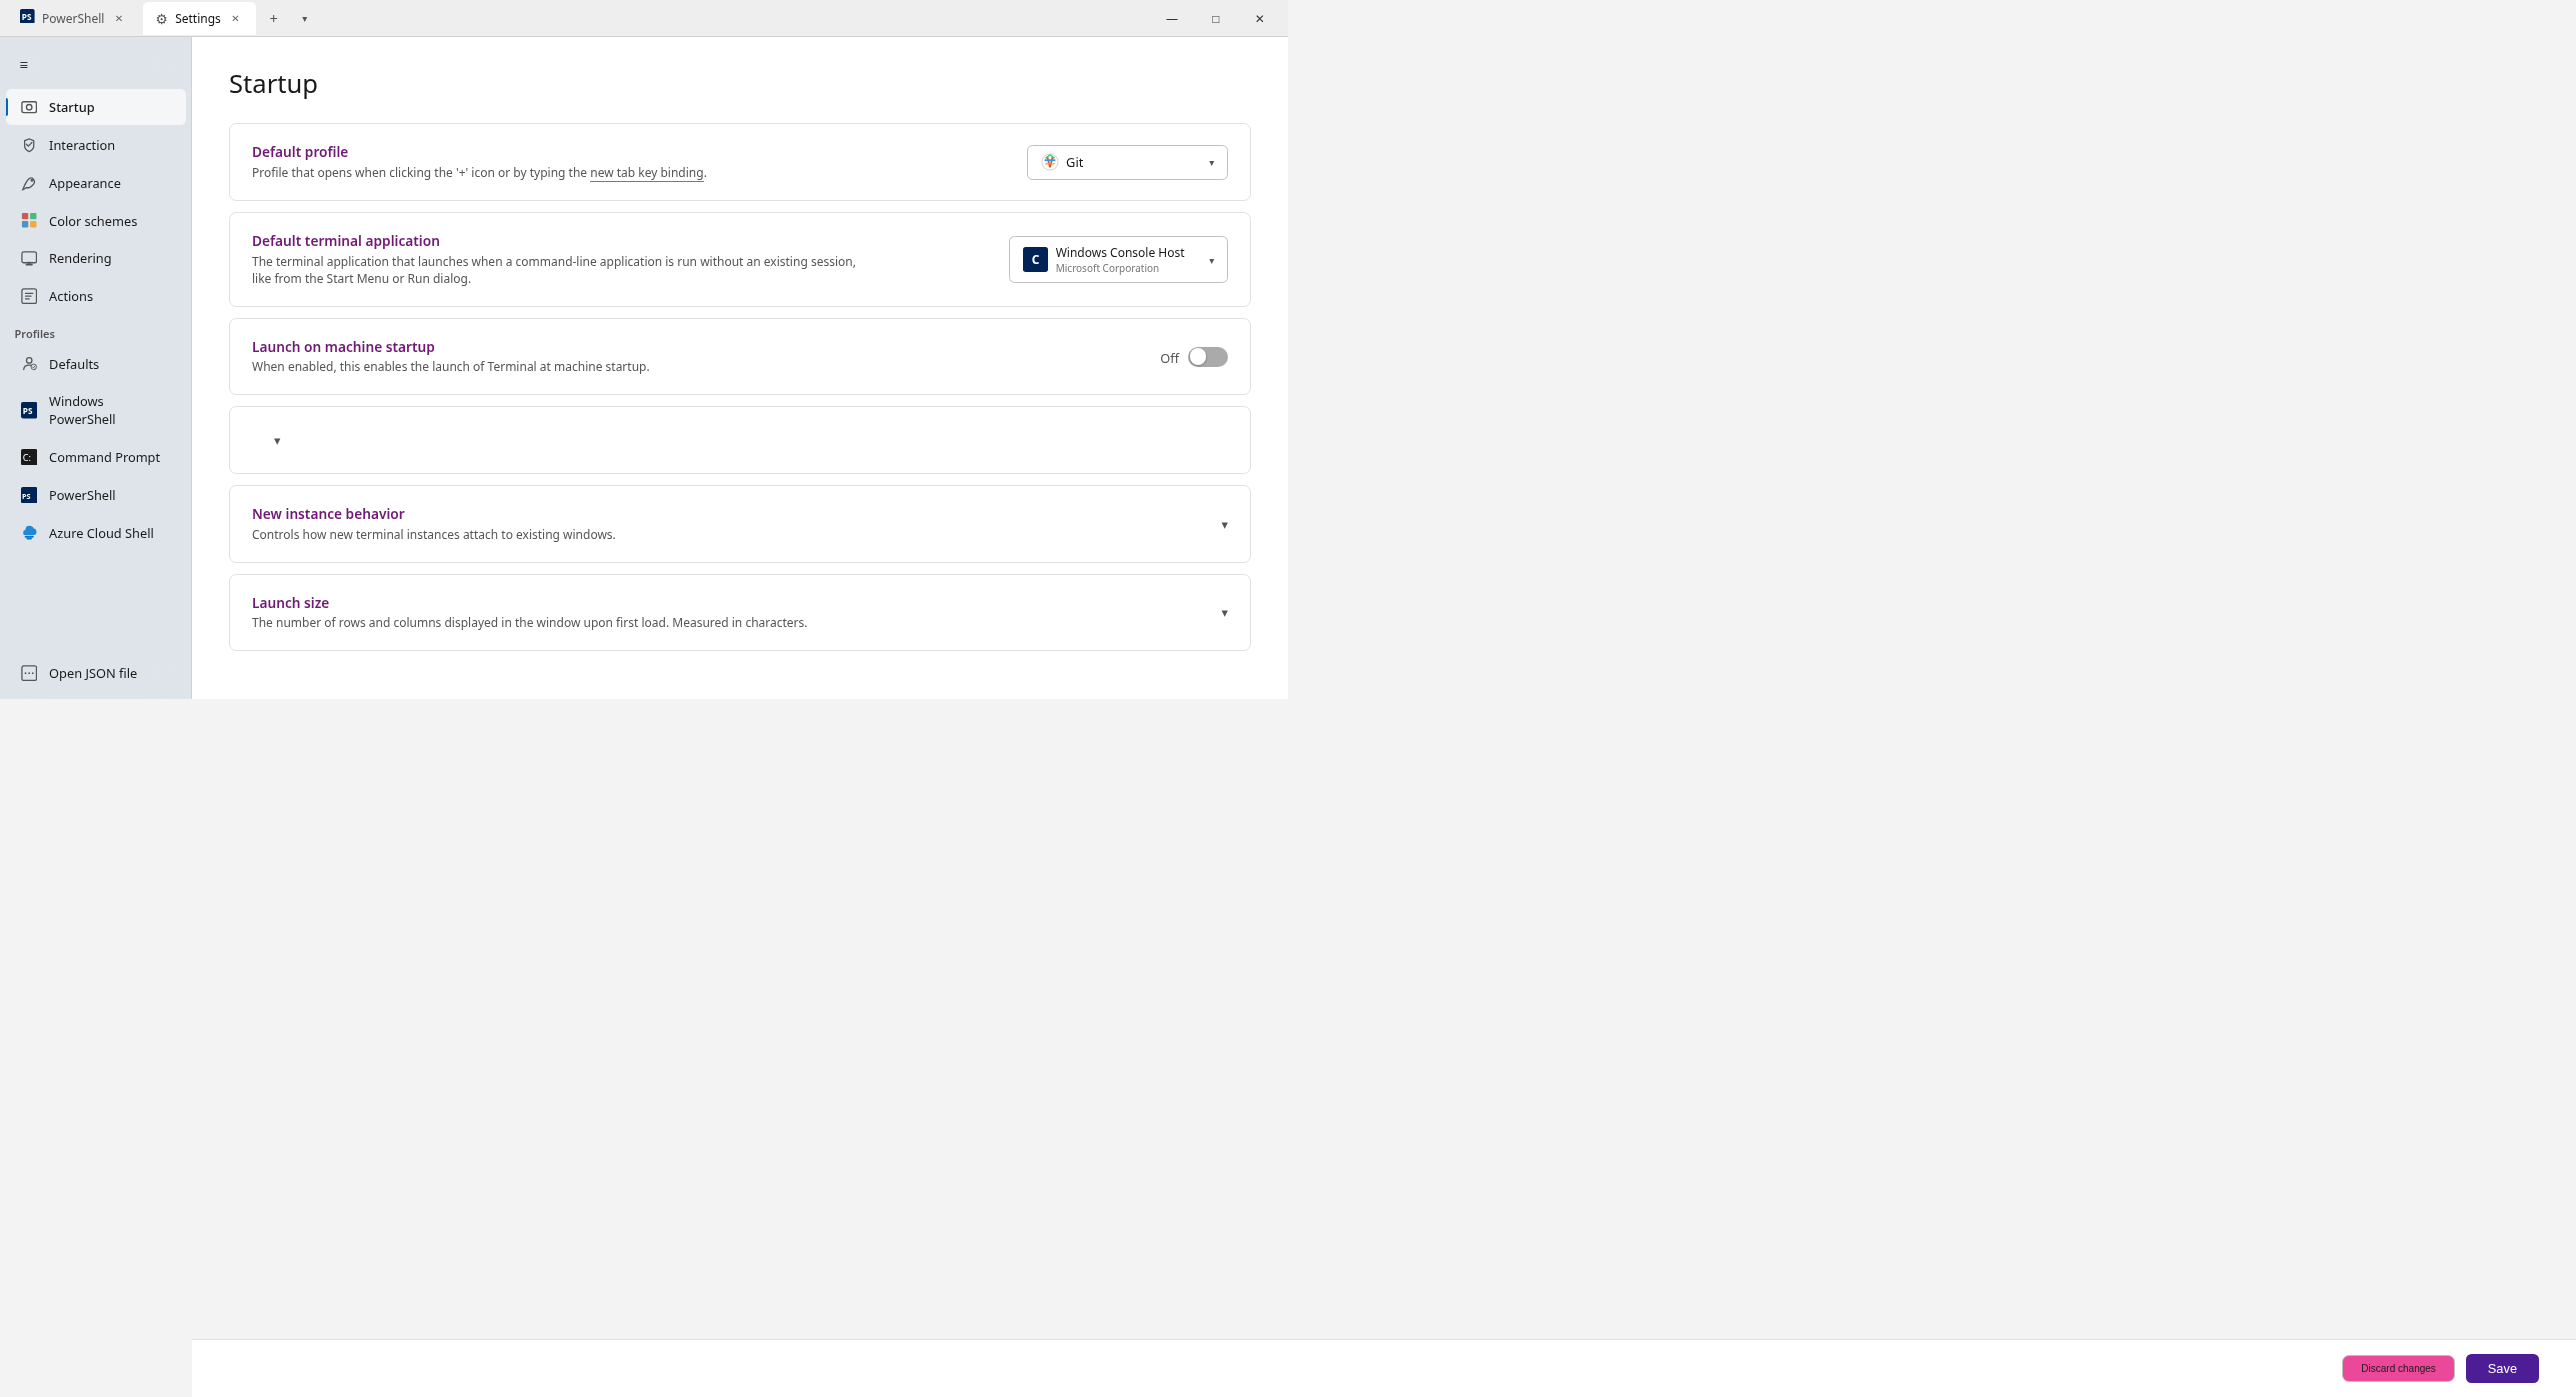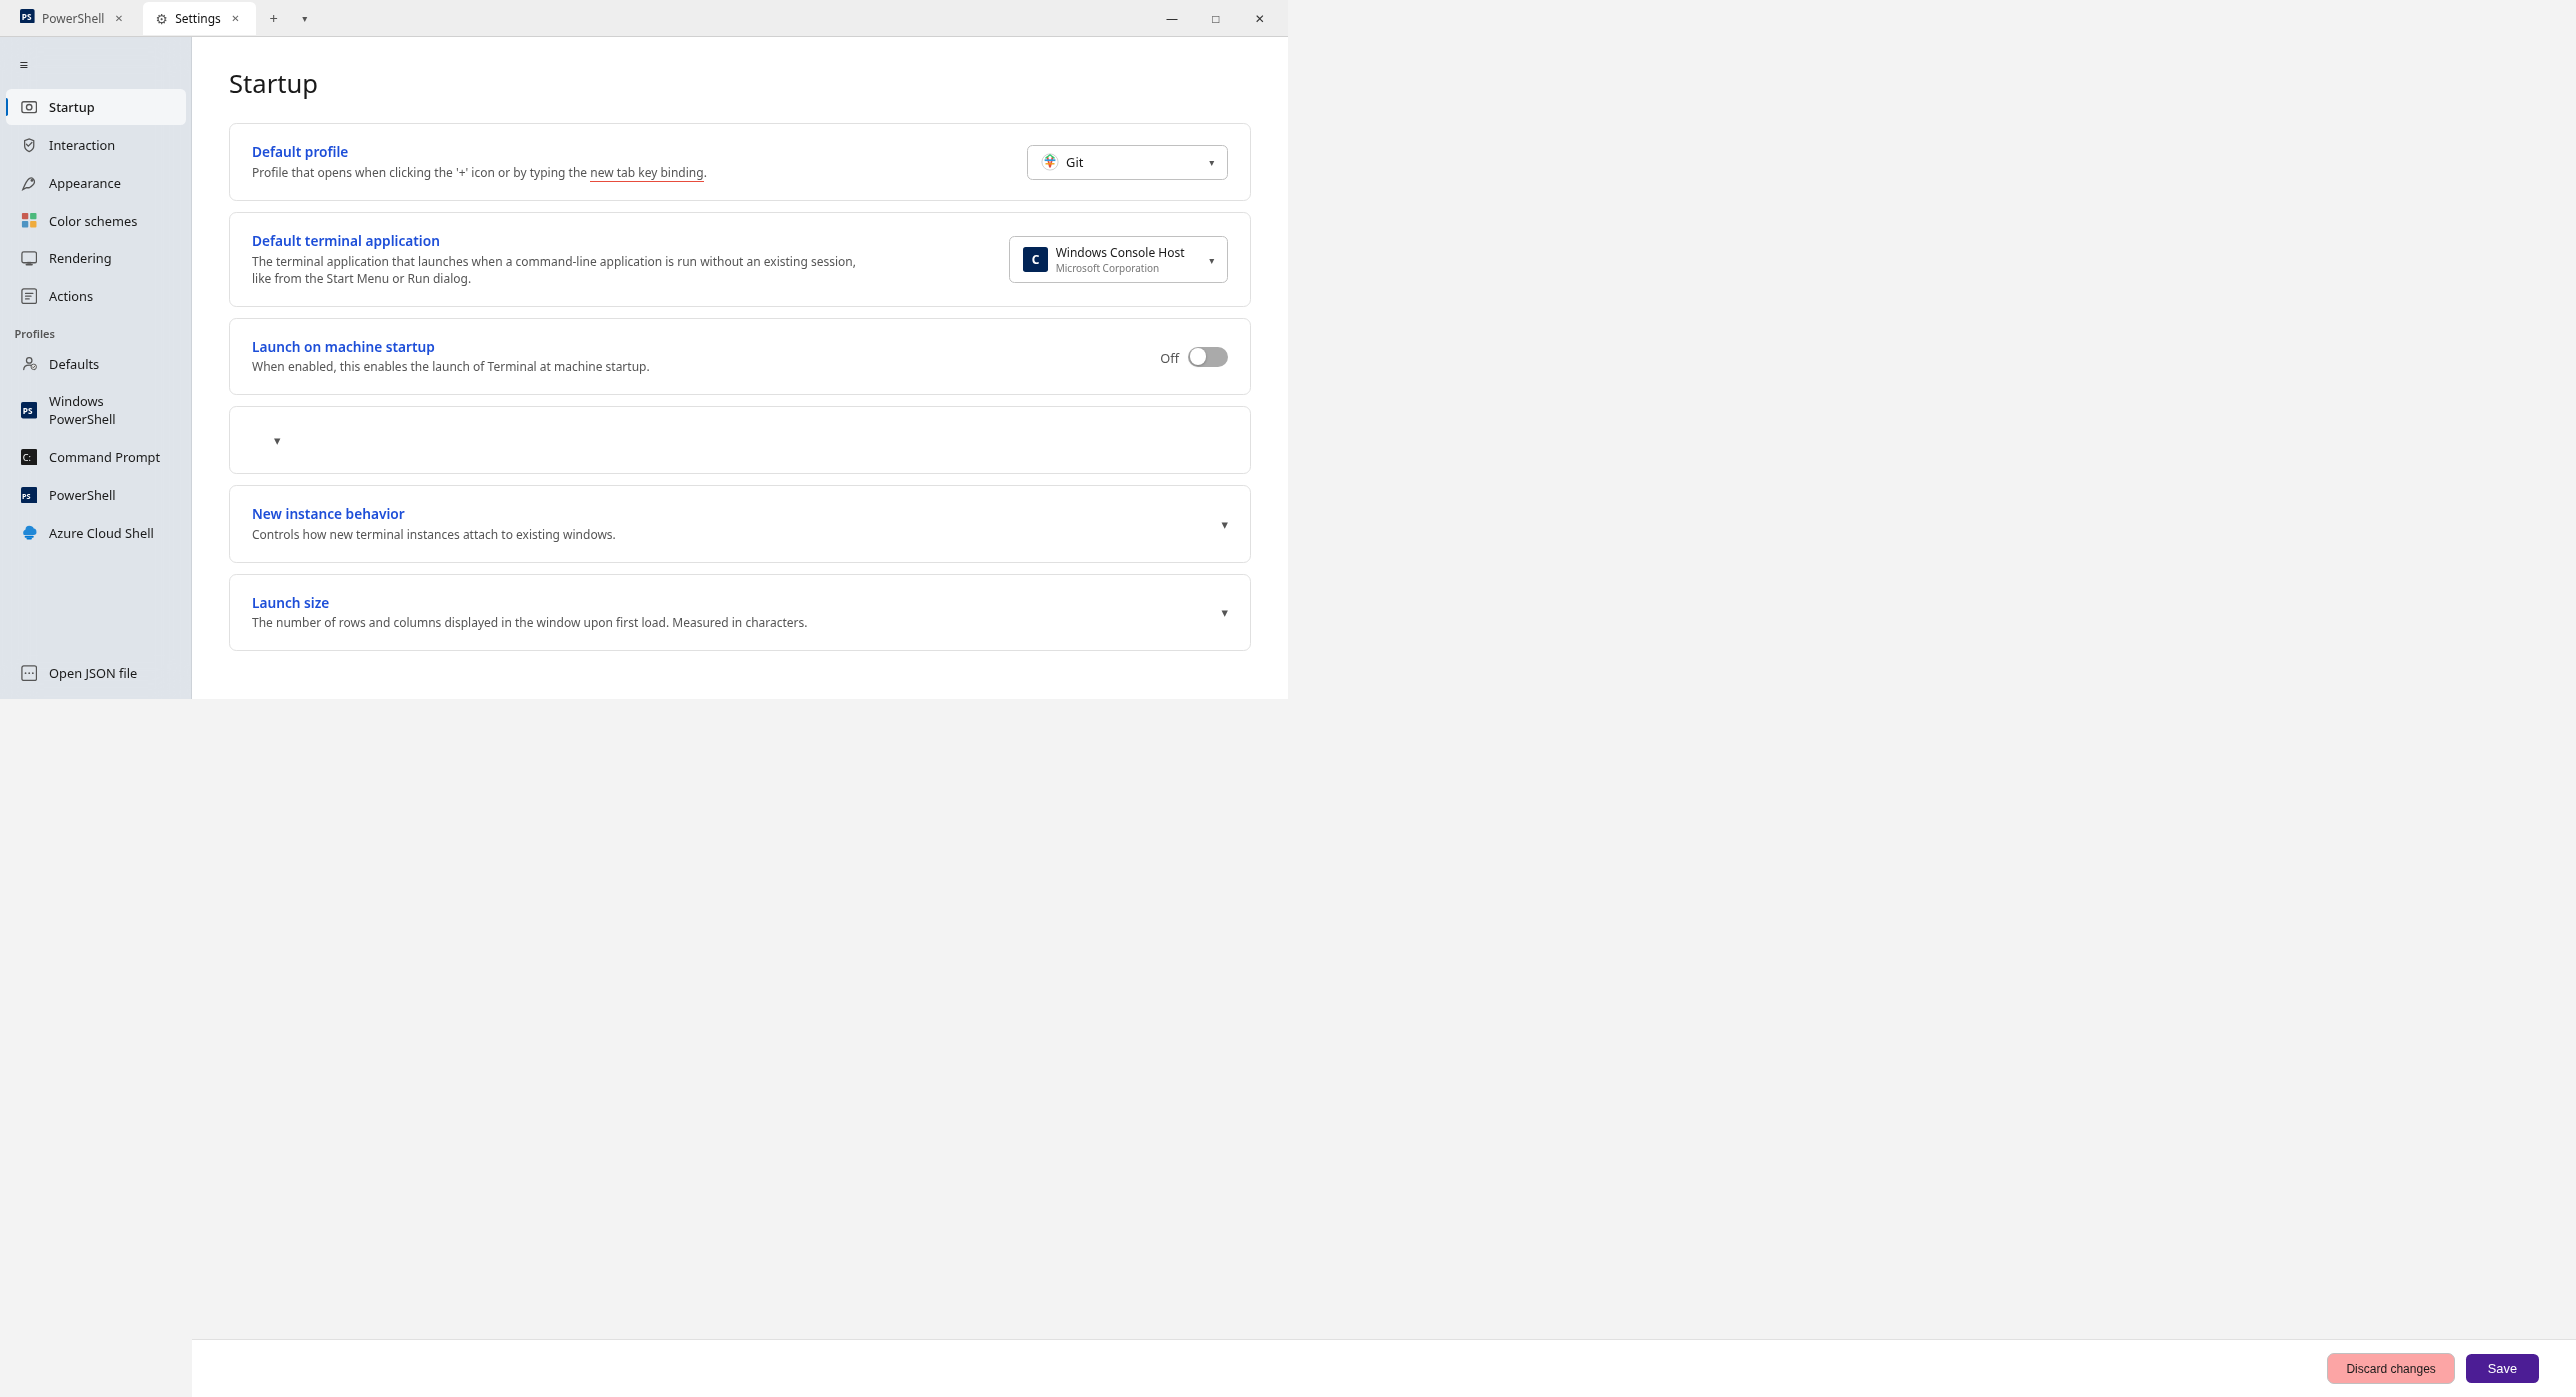--- a/index.html
+++ b/index.html
@@ -191,21 +191,21 @@
       align-items: center;
       padding: 18px 22px;
       min-height: 66px;
     }
     .setting-info {
       flex: 1;
     }
     .setting-title {
       font-size: 13.7px;
       font-weight: 600;
-      color: #1d4ed8;
+      color: #701a75;
       margin-bottom: 3.7px;
     }
     .setting-desc {
       font-size: 12px;
       color: #555;
       line-height: 1.4;
       max-width: 621px;
     }
     .setting-control {
       flex-shrink: 0;
@@ -283,23 +283,23 @@
       display: flex;
       align-items: center;
       justify-content: flex-end;
       padding: 0 37px;
       gap: 11px;
     }
     .btn-discard {
       padding: 7.3px 18px;
       border: 0.9px solid #c0c0c0;
       border-radius: 7px;
-      background: #fca5a5;
-      cursor: pointer;
-      font-size: 12px;
+      background: #ec4899;
+      cursor: pointer;
+      font-size: 10px;
       color: #1a1a1a;
     }
     .btn-save {
       padding: 7.3px 22px;
       border: none;
       border-radius: 5.5px;
       background: #4c1d95;
       color: white;
       cursor: pointer;
       font-size: 12.8px;

